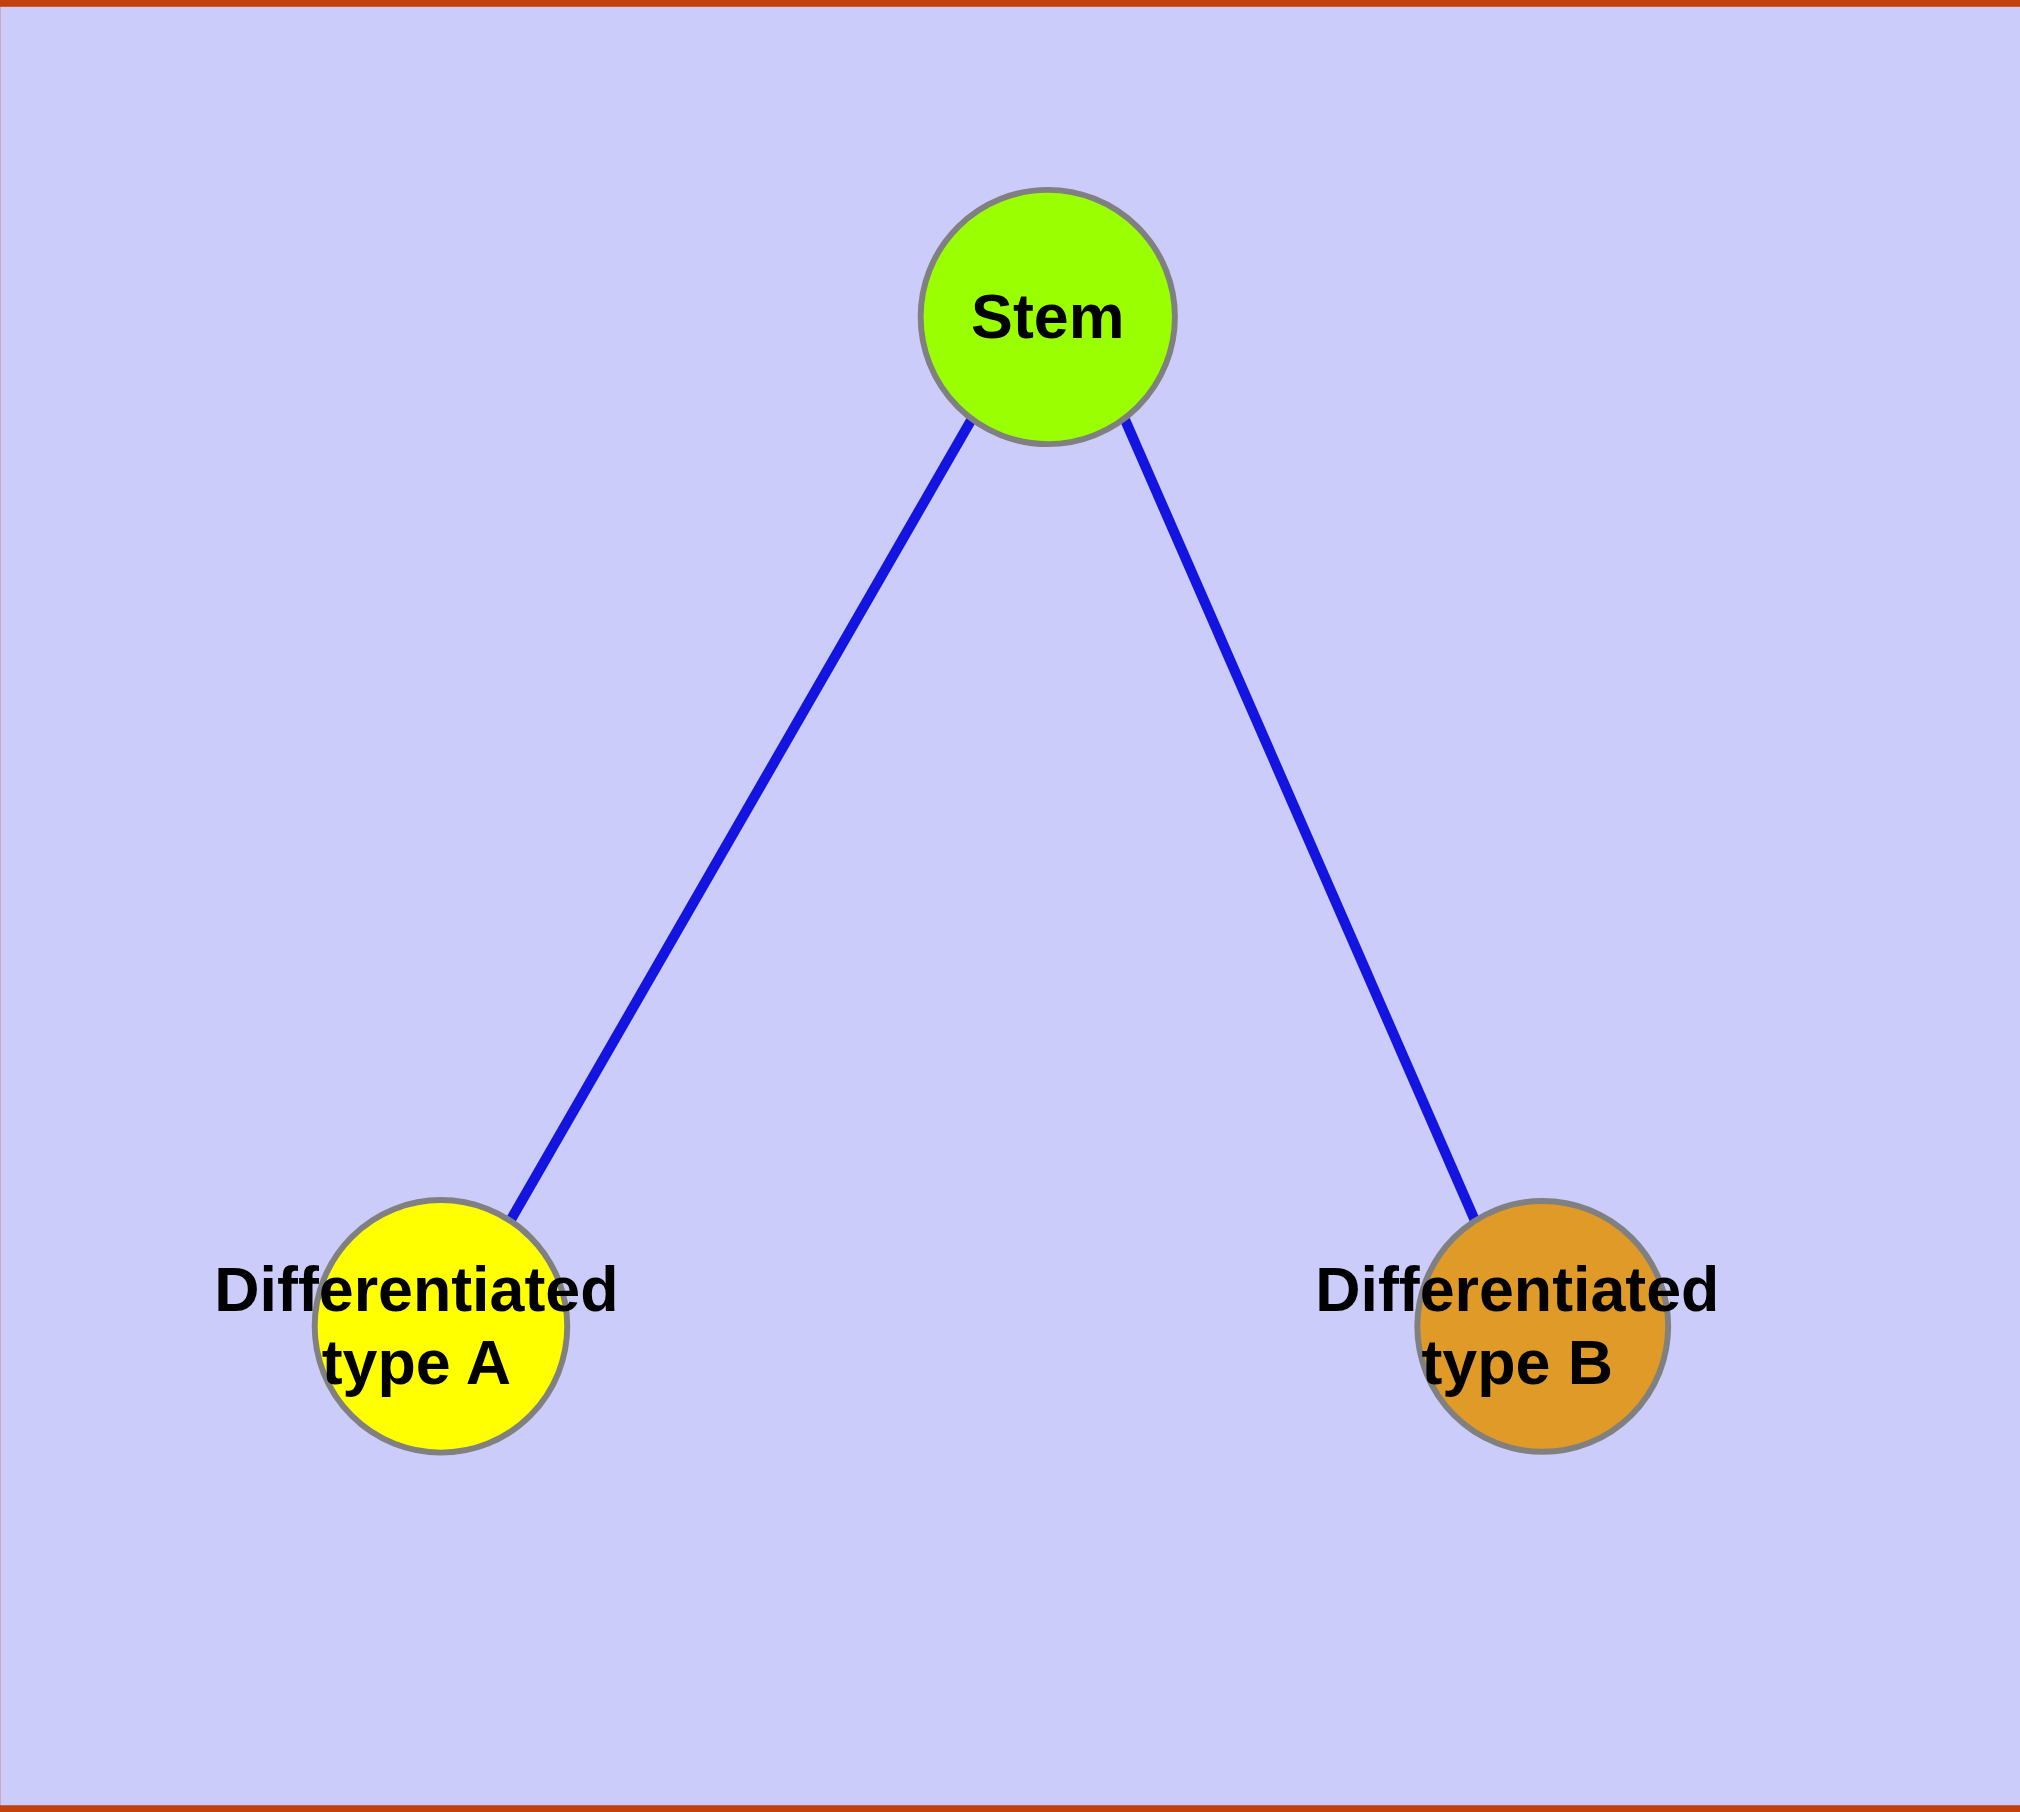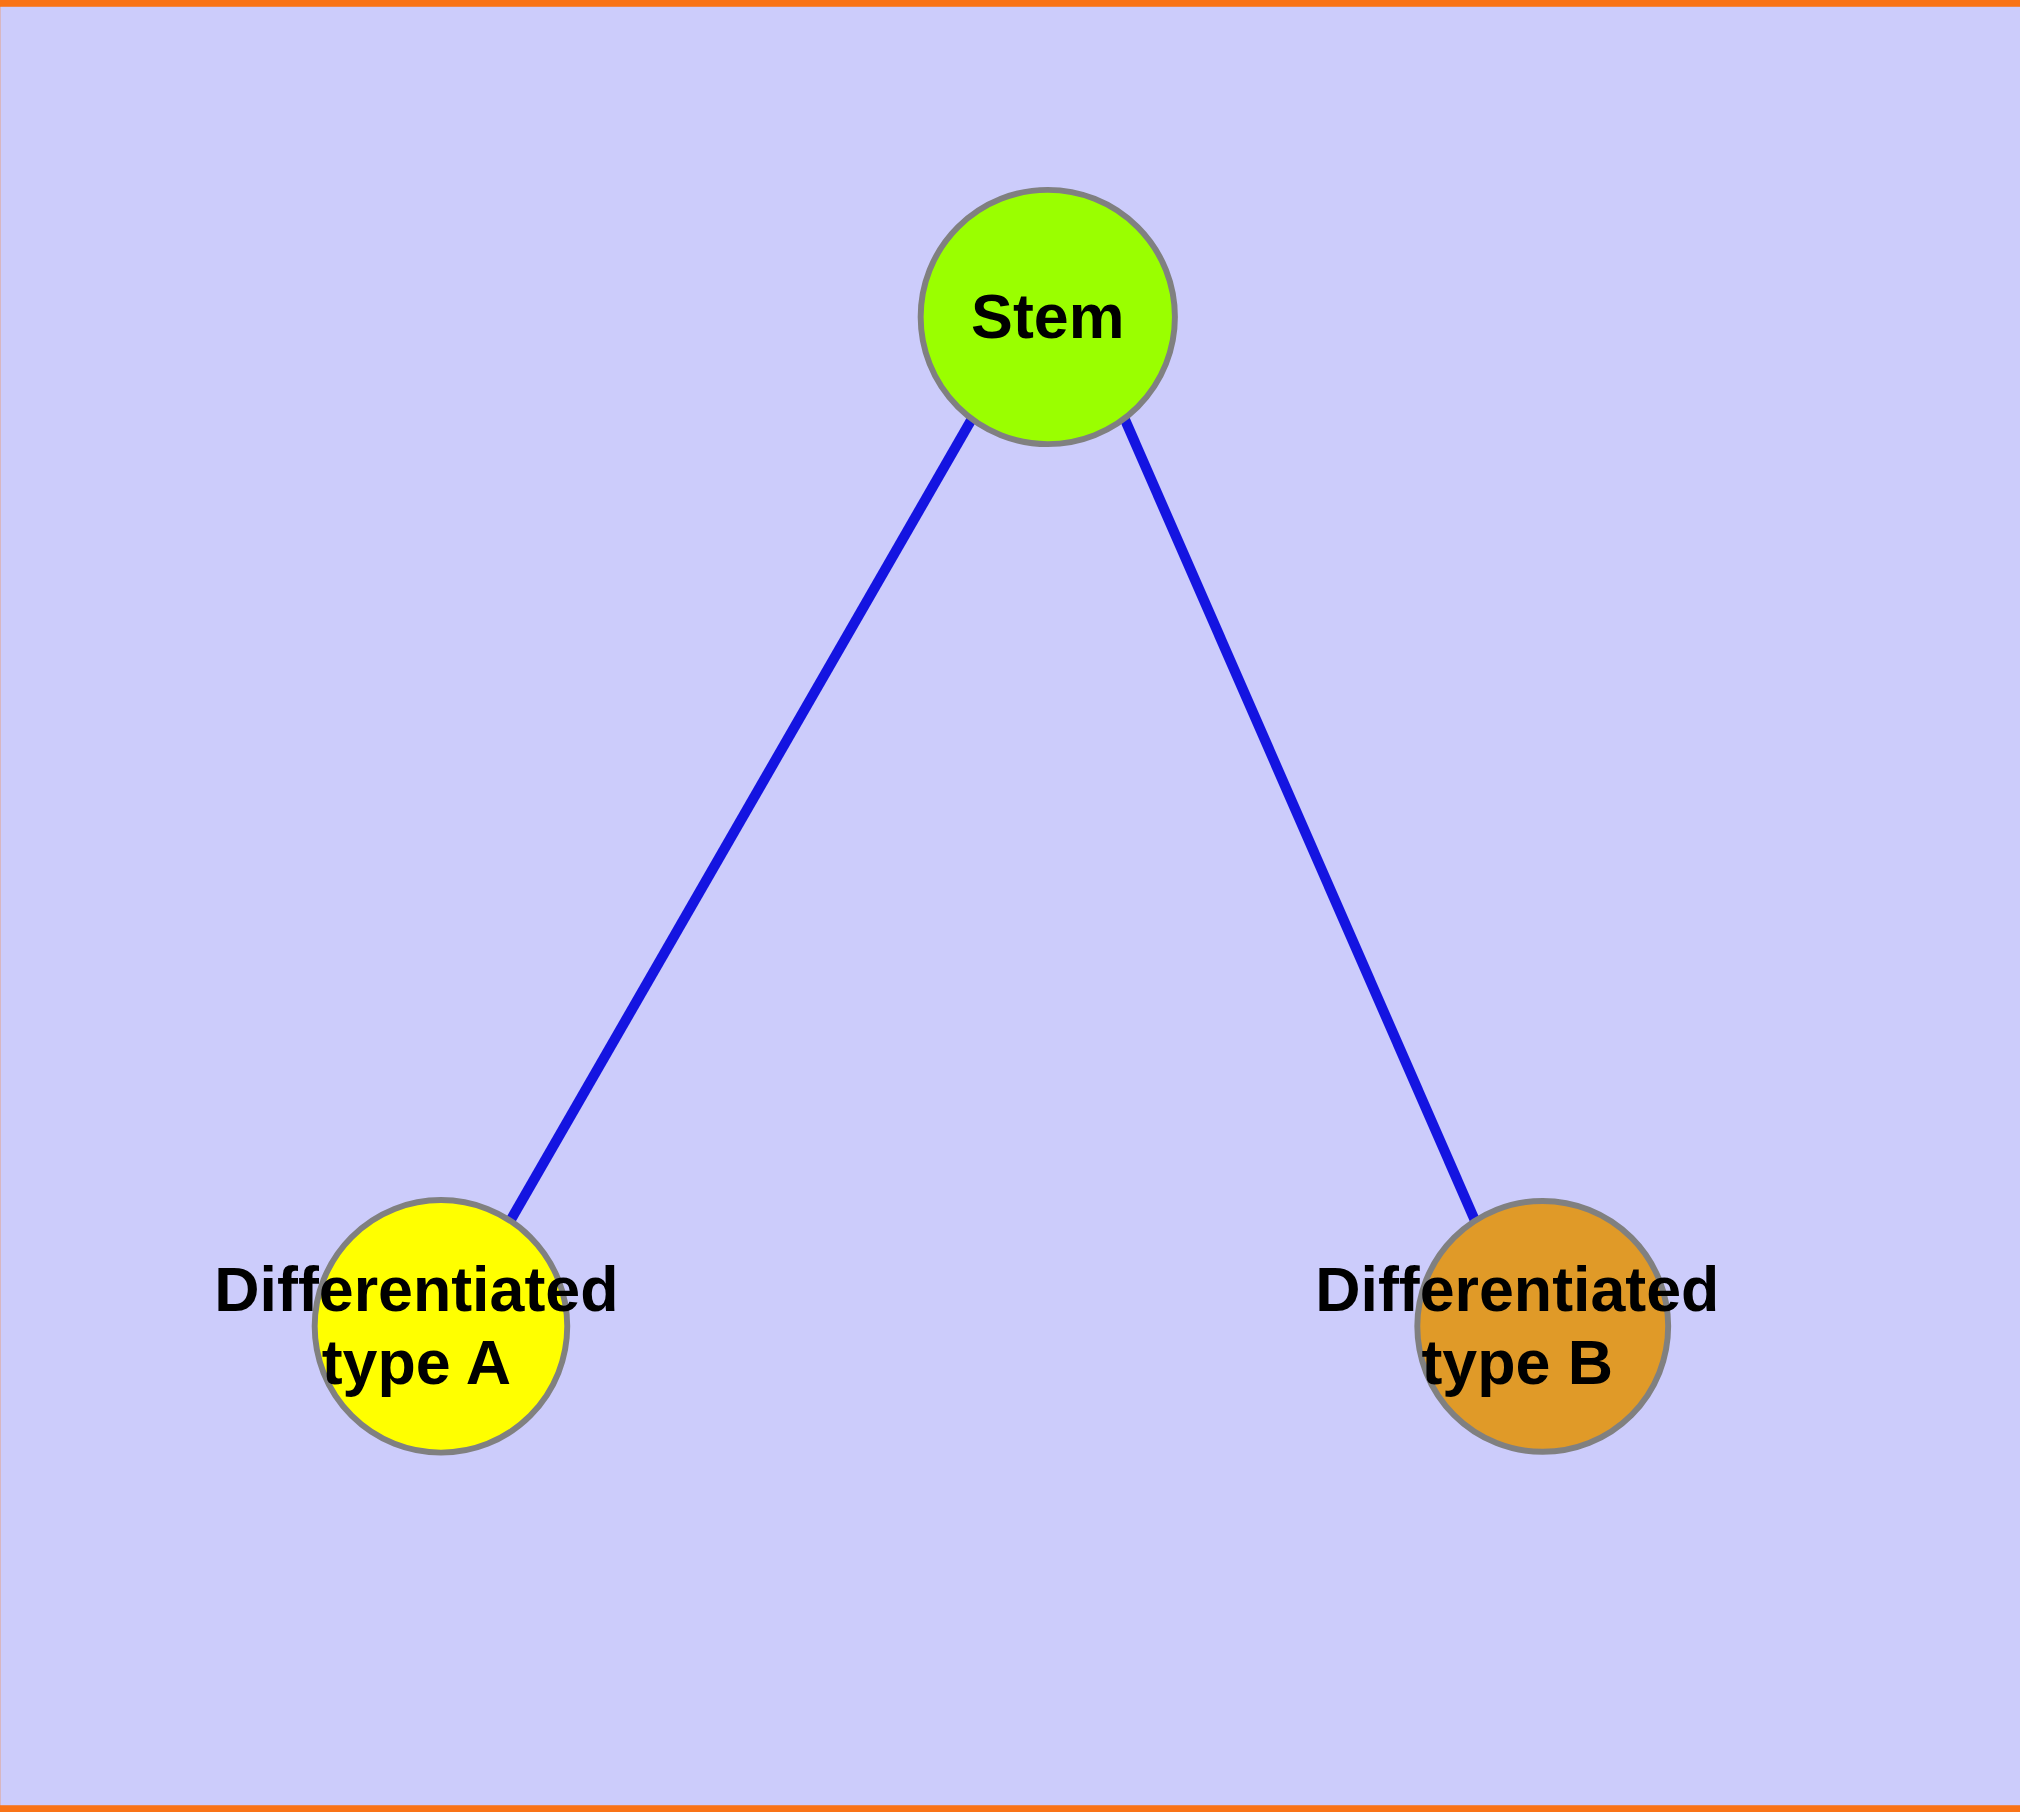--- a/index.html
+++ b/index.html
@@ -26,21 +26,21 @@
   .node-label {
     font-family: "Liberation Sans", sans-serif;
     font-weight: bold;
     fill: #000000;
     text-anchor: middle;
   }
 </style>
 </head>
 <body>
 
-<div id="canvas" style="width: 2021px; height: 1812px; background: #f97316;">
+<div id="canvas" style="width: 2021px; height: 1812px; background: #c2410c;">
   <svg id="graph-svg" viewBox="0 0 2384 2138" xmlns="http://www.w3.org/2000/svg">
 
     <rect id="bg-rect" x="0" y="8" width="2384" height="2122" fill="#ccccfb"></rect>
 
     <g>
       <line id="edge-0" x1="1146" y1="495" x2="602" y2="1440" stroke="#1414e1" stroke-width="12" stroke-linecap="butt"></line>
       <line id="edge-1" x1="1327" y1="495" x2="1740" y2="1440" stroke="#1414e1" stroke-width="12" stroke-linecap="butt"></line>
     </g>
 
     <g>

